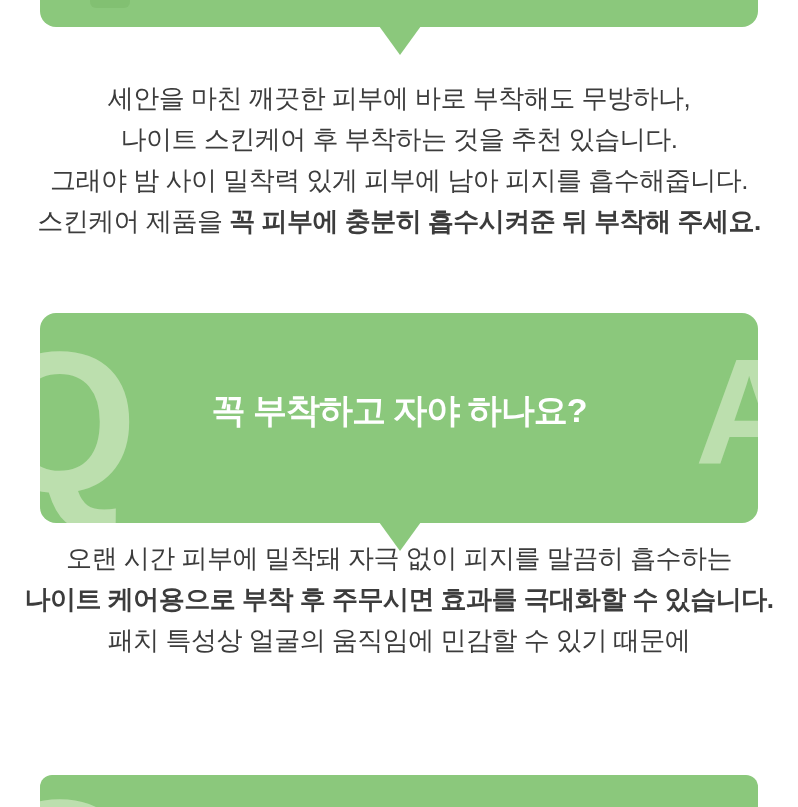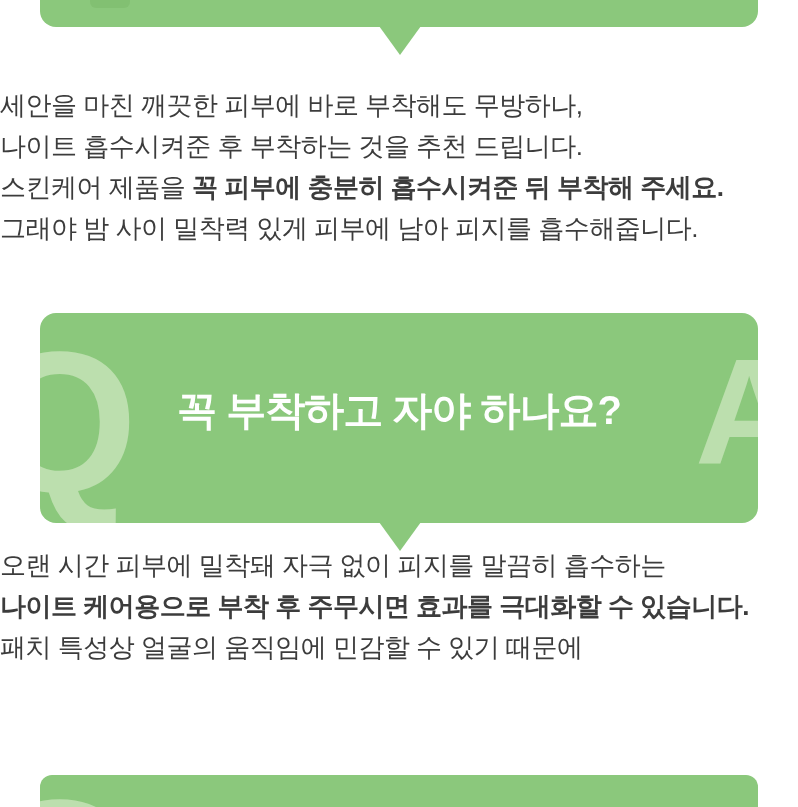--- a/index.html
+++ b/index.html
@@ -56,58 +56,57 @@
   .wm-a      { left: 655px; top: 23px; font-size: 150px; }
   .wm-q-next { left: -58px; top: -4px; font-size: 200px; }
 
   
   .q-title {
     position: absolute;
     top: 77px; left: 0;
     width: 100%;
     margin: 0;
     text-align: center;
-    font-size: 40px;
+    font-size: 34px;
     font-weight: bold;
     letter-spacing: -1px;
     line-height: 40px;
     color: var(--title-color, #ffffff);
   }
 
   
   .text-block {
     position: absolute;
     left: 0;
     width: 100%;
-    text-align: left;
+    text-align: center;
     color: var(--text-color, #3c3c3c);
     font-size: 26px;
     letter-spacing: -0.5px;
-    margin-top: 7px;
   }
   .text-block p { margin: 0; line-height: 41px; }
   .text-block strong { font-weight: bold; }
   .block1 { top: 78px; }
   .block2 { top: 538px; }
 </style>
 </head>
 <body>
 
 <div class="page">
 
   <div class="banner banner-top">
     <div class="artifact-top"></div>
   </div>
   <div class="tail tail-top"></div>
 
   <div class="text-block block1">
     <p><span>세안을 마친 깨끗한 피부에 바로 부착해도 무방하나,</span></p>
-    <p><span>나이트 흡수시켜준 후 부착하는 것을 추천 드립니다.</span></p>
+    <p><span>나이트 스킨케어 후 부착하는 것을 추천 있습니다.</span></p>
+    <p><span>그래야 밤 사이 밀착력 있게 피부에 남아 피지를 흡수해줍니다.</span></p>
     <p><span>스킨케어 제품을 </span><strong>꼭 피부에 충분히 흡수시켜준 뒤 부착해 주세요.</strong></p>
-    <p><span>그래야 밤 사이 밀착력 있게 피부에 남아 피지를 흡수해줍니다.</span></p>
   </div>
 
   <div class="banner banner-mid">
     <span class="watermark wm-q">Q</span>
     <span class="watermark wm-a">A</span>
     <h2 class="q-title">꼭 부착하고 자야 하나요?</h2>
   </div>
   <div class="tail tail-mid"></div>
 
   <div class="text-block block2">

